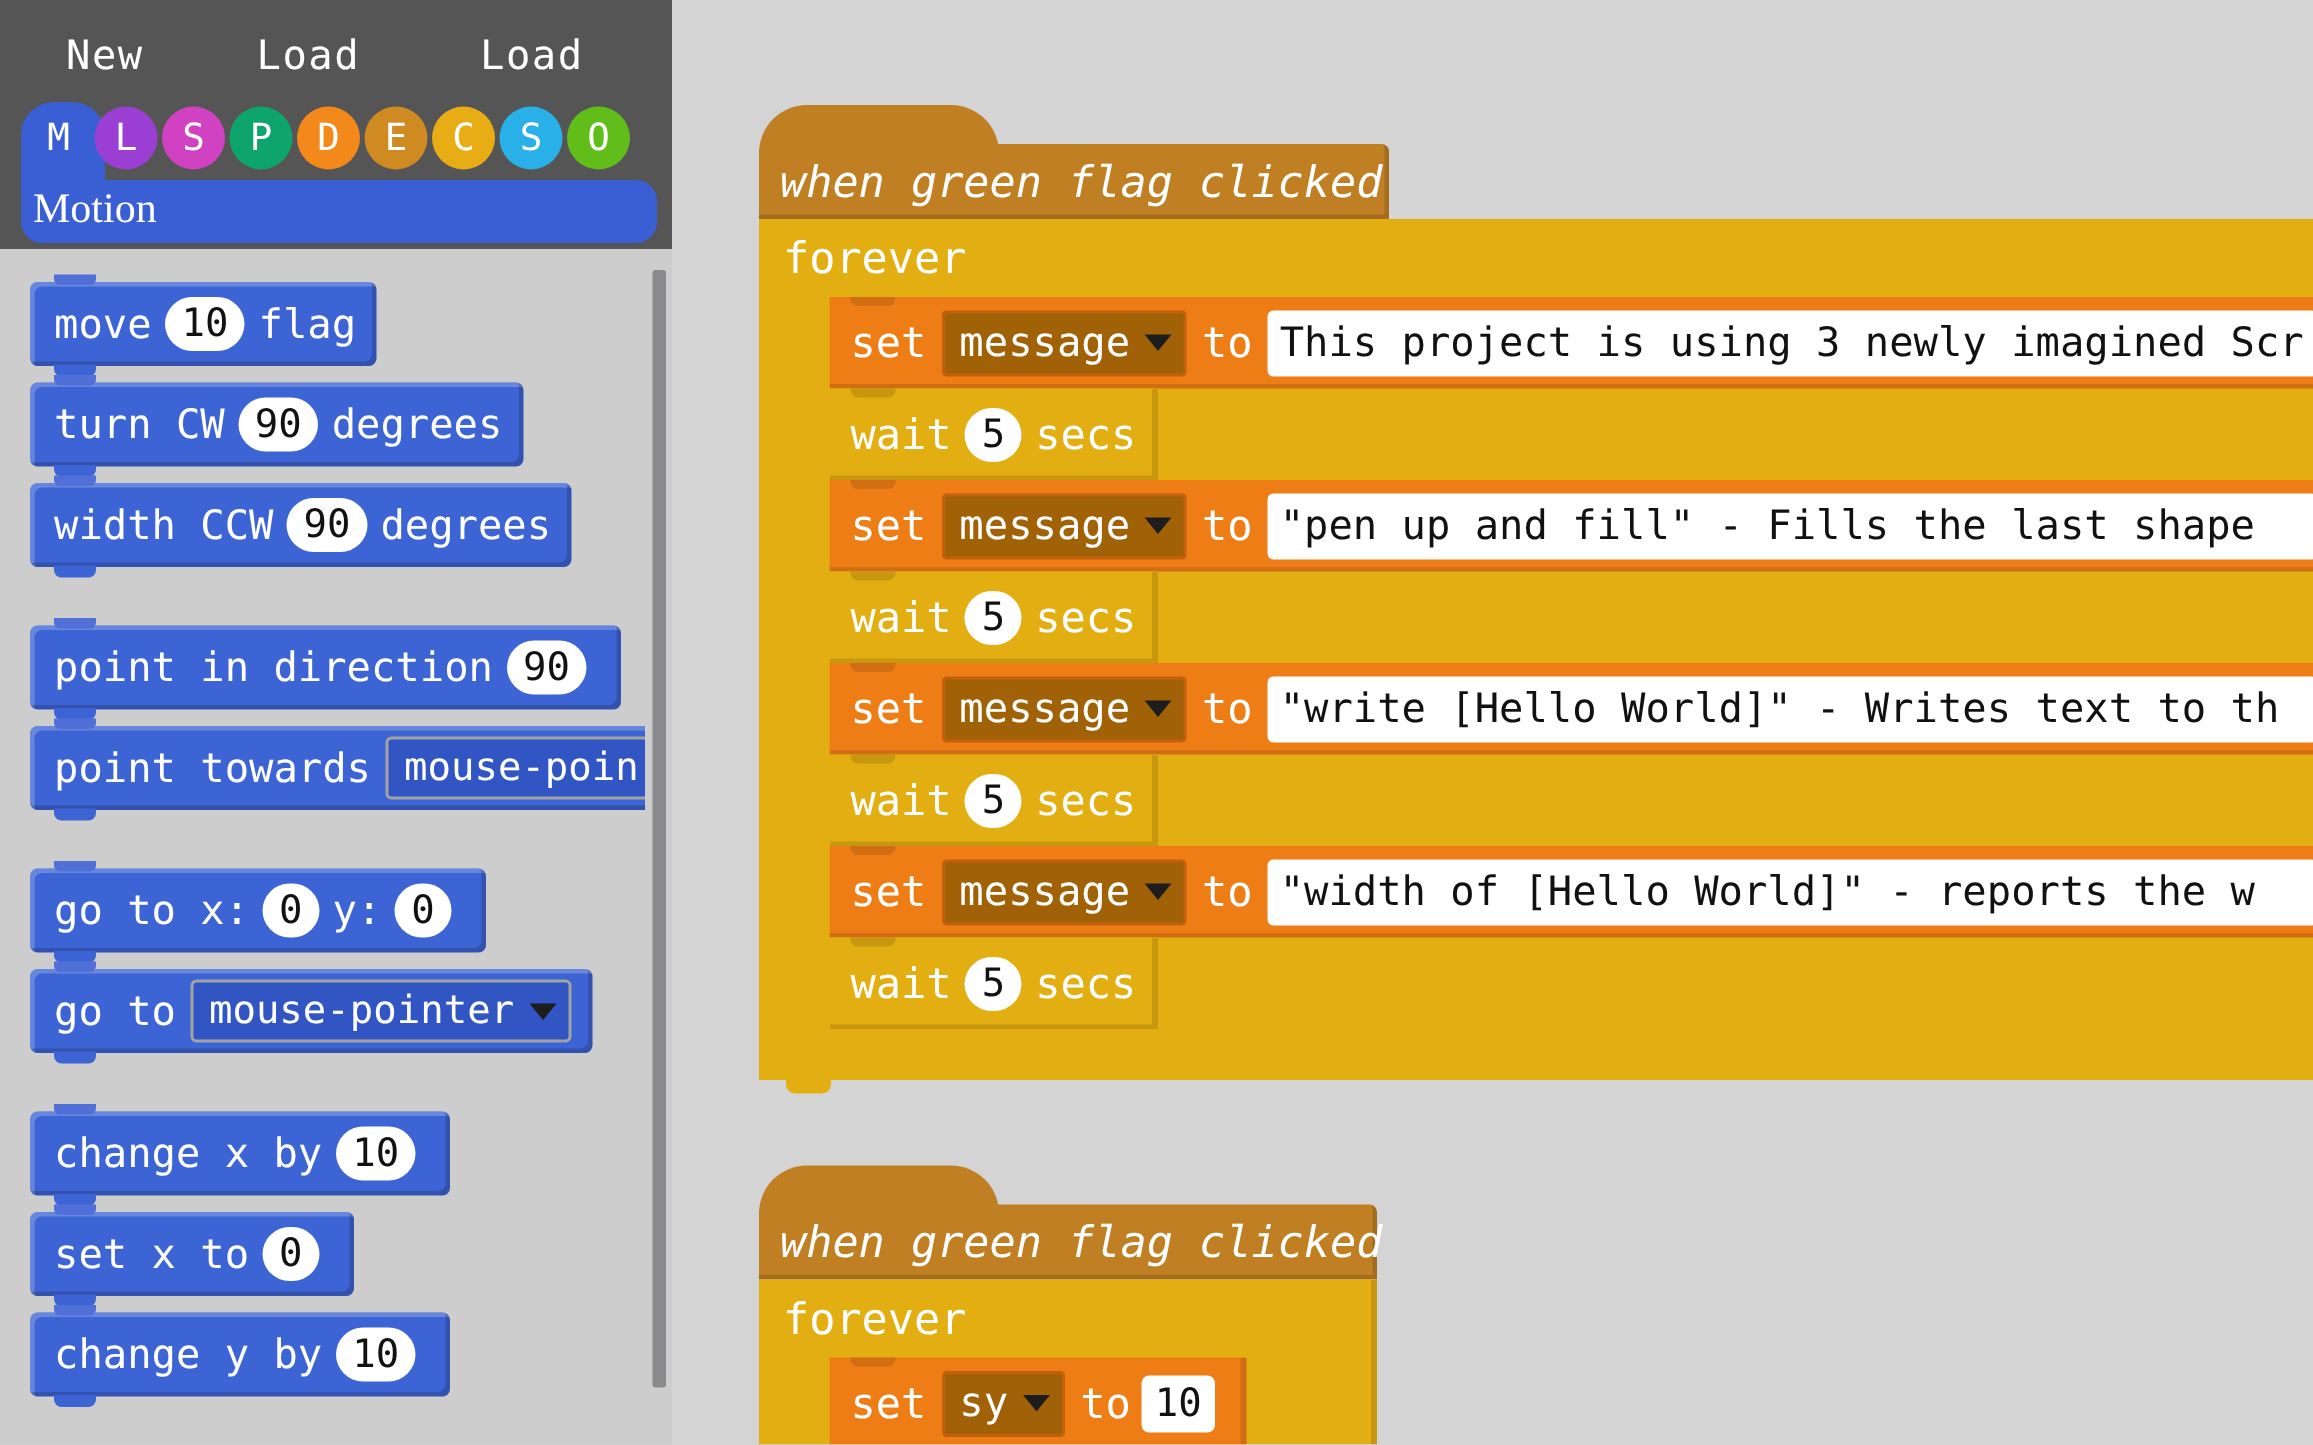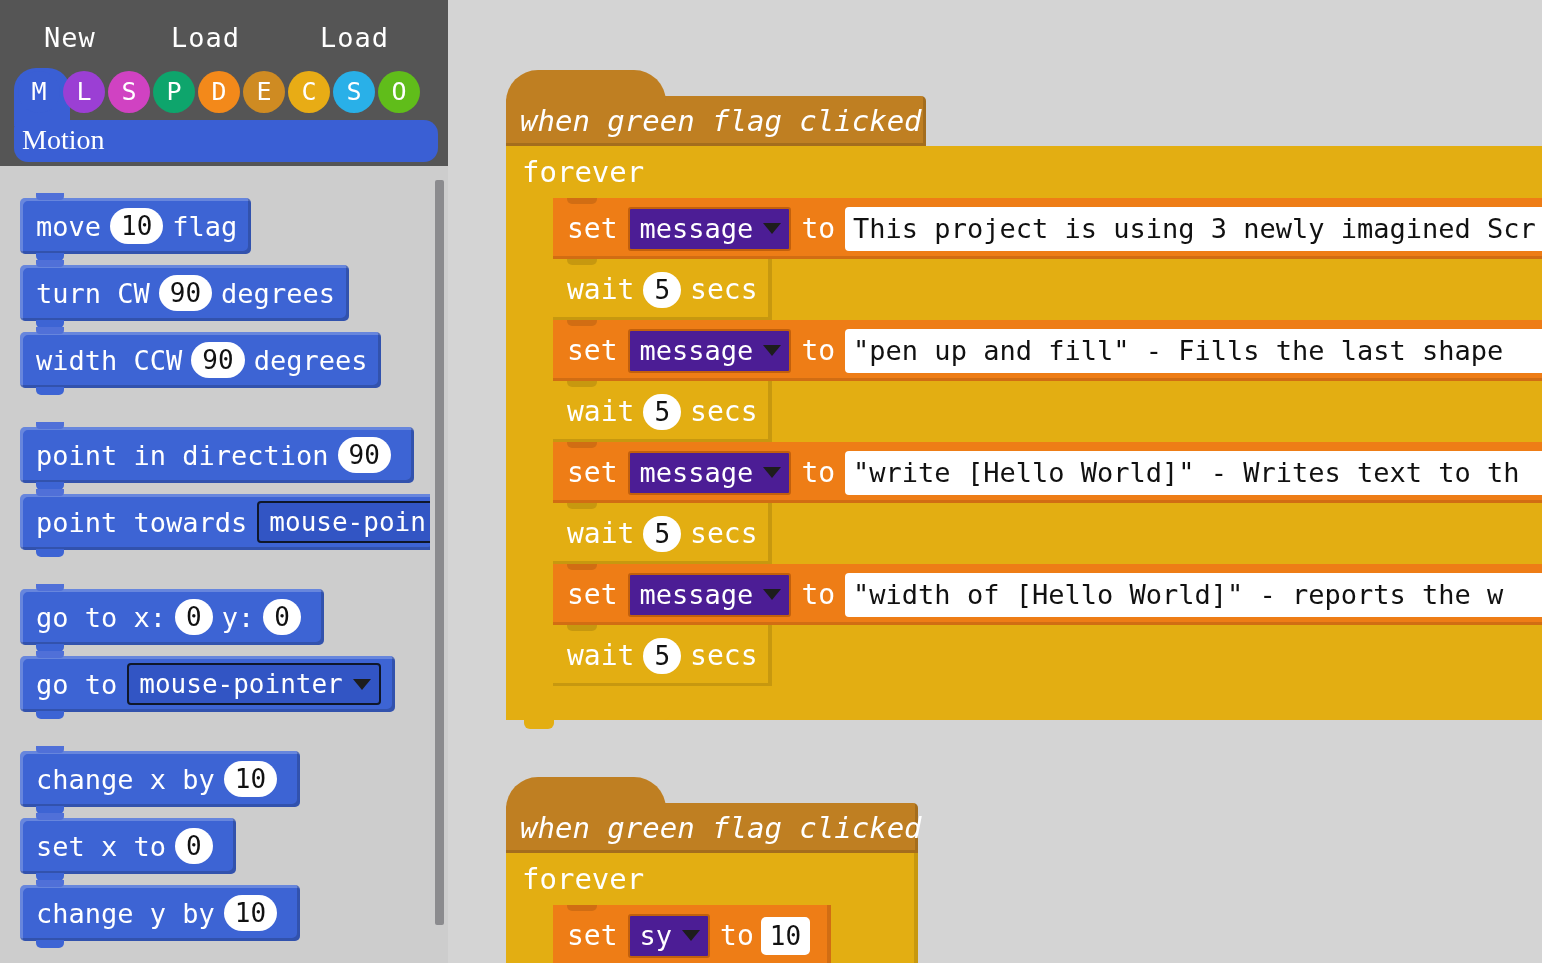--- a/index.html
+++ b/index.html
@@ -117,21 +117,21 @@
     position: absolute;
     left: 0; top: 166px;
     width: 448px;
     height: 797px;
     background: #cdcdcd;
     overflow: hidden;
   }
   #palette-inner {
     position: relative;
     width: 440px;
-    padding-top: 32px;
+    padding-top: 22px;
   }
   #palette-scrollbar-track {
     position: absolute;
     right: 0; top: 0;
     width: 18px;
     height: 797px;
     background: #cdcdcd;
   }
   #palette-scrollbar-thumb {
     position: absolute;
@@ -213,21 +213,21 @@
     font-size: 26px;
     margin: 0 7px;
     font-family: "DejaVu Sans Mono", "Liberation Mono", monospace;
   }
 
   
   .dd-motion {
     display: inline-flex;
     align-items: center;
     background: #3255c4;
-    border: 2px solid #0f172a;
+    border: 2px solid #a3a3a3;
     border-radius: 4px;
     height: 42px;
     padding: 0 8px 0 10px;
     margin-left: 10px;
     color: #ffffff;
     font-size: 26px;
   }
   .caret {
     display: inline-block;
     width: 0; height: 0;
@@ -342,21 +342,21 @@
     width: 30px; height: 6px;
     background: rgba(0,0,0,0.12);
     border-radius: 0 0 5px 5px;
   }
 
   
   .dd-var {
     display: inline-flex;
     align-items: center;
     justify-content: space-between;
-    background: #4c1d95;
+    background: #a16207;
     border: 2px solid #c2600c;
     border-radius: 3px;
     height: 44px;
     padding: 0 8px 0 10px;
     margin: 0 10px;
     color: #ffffff;
     font-size: 27px;
   }
 
   

